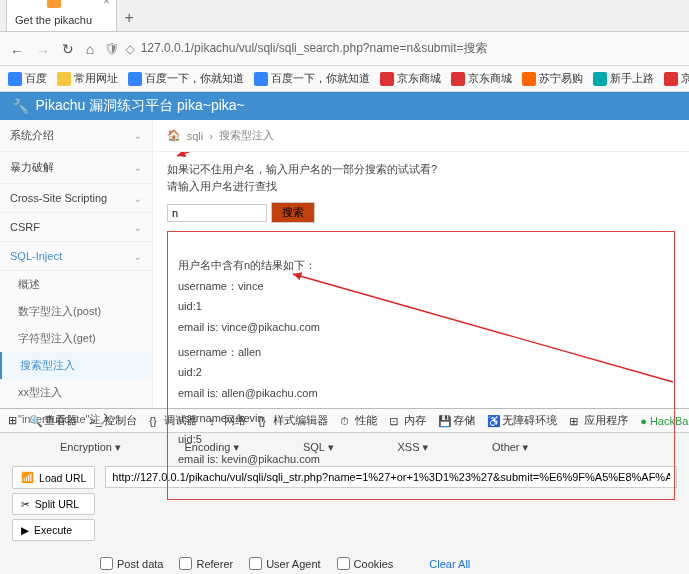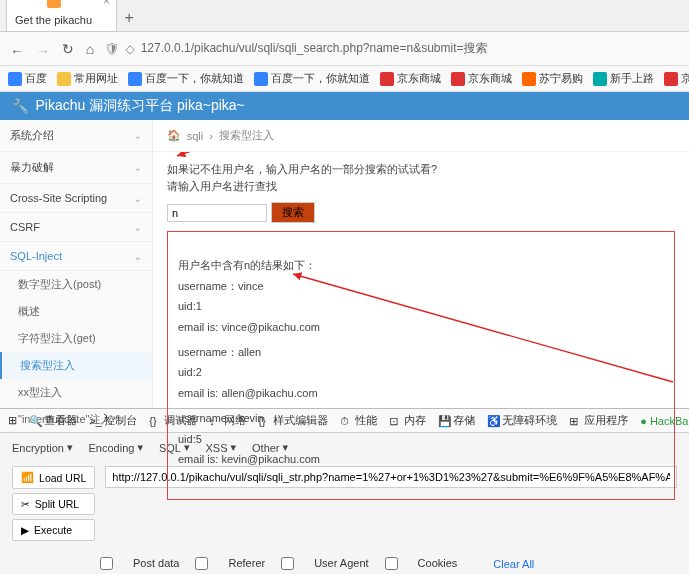--- a/index.html
+++ b/index.html
@@ -51,30 +51,30 @@
     
     .arrow-svg { position: absolute; top: 0; left: 0; pointer-events: none; z-index: 50; }
     
     .devtools { border-top: 1px solid #bbb; background: #f5f5f5; }
     .dt-tabs { display: flex; align-items: center; padding: 4px 8px; gap: 12px; font-size: 11px; border-bottom: 1px solid #ccc; background: #f9f9f9; flex-wrap: nowrap; overflow: hidden; }
     .dt-tab { display: flex; align-items: center; gap: 3px; color: #333; cursor: pointer; white-space: nowrap; }
     .dt-tab .ico { width: 12px; height: 12px; display: inline-block; }
     .hackbar { color: #2a9d3f; font-weight: 500; }
     
     .hb-row1 { display: flex; gap: 16px; padding: 8px 12px; font-size: 11px; color: #444; }
-    .hb-dd { display: flex; align-items: center; gap: 3px; cursor: pointer; }
+    .hb-dd { display: flex; gap: 3px; cursor: pointer; margin-left: 48px; }
     
     .hb-main { display: flex; padding: 4px 12px 10px 12px; gap: 10px; }
     .hb-buttons { display: flex; flex-direction: column; gap: 4px; }
     .hb-btn { background: #fff; border: 1px solid #ccc; padding: 4px 8px; font-size: 10.5px; display: flex; align-items: center; gap: 5px; cursor: pointer; border-radius: 2px; }
     .hb-input-wrap { flex: 1; }
     .hb-input { width: 100%; height: 22px; border: 1px solid #ccc; padding: 2px 6px; font-size: 11px; background: #fff; }
     
     .hb-opts { display: flex; gap: 16px; padding: 6px 100px; font-size: 11px; color: #333; align-items: center; }
-    .hb-opt { display: flex; align-items: flex-start; gap: 20px; }
+    .hb-opt { display: flex; align-items: center; gap: 4px; }
     .clear-all { color: #1a73e8; cursor: pointer; margin-left: 20px; }
   </style>
 </head>
 <body>
 
 <div class="tab-bar">
   <div class="tab">
     <span class="favicon"></span>
     <span>Get the pikachu</span>
     <span class="close">×</span>
@@ -155,22 +155,22 @@
         <span class="chev">⌄</span>
       </div>
       <div class="side-item">
         <span>CSRF</span>
         <span class="chev">⌄</span>
       </div>
       <div class="side-item cat">
         <span>SQL-Inject</span>
         <span class="chev">⌄</span>
       </div>
+      <div class="sub-item">概述</div>
       <div class="sub-item">数字型注入(post)</div>
-      <div class="sub-item">概述</div>
       <div class="sub-item">字符型注入(get)</div>
       <div class="sub-item active">搜索型注入</div>
       <div class="sub-item">xx型注入</div>
       <div class="sub-item">"insert/update"注入</div>
     </div>
 
   <div class="content">
     <div class="breadcrumb">
       <span class="home">🏠</span>
       <span>sqli</span>

